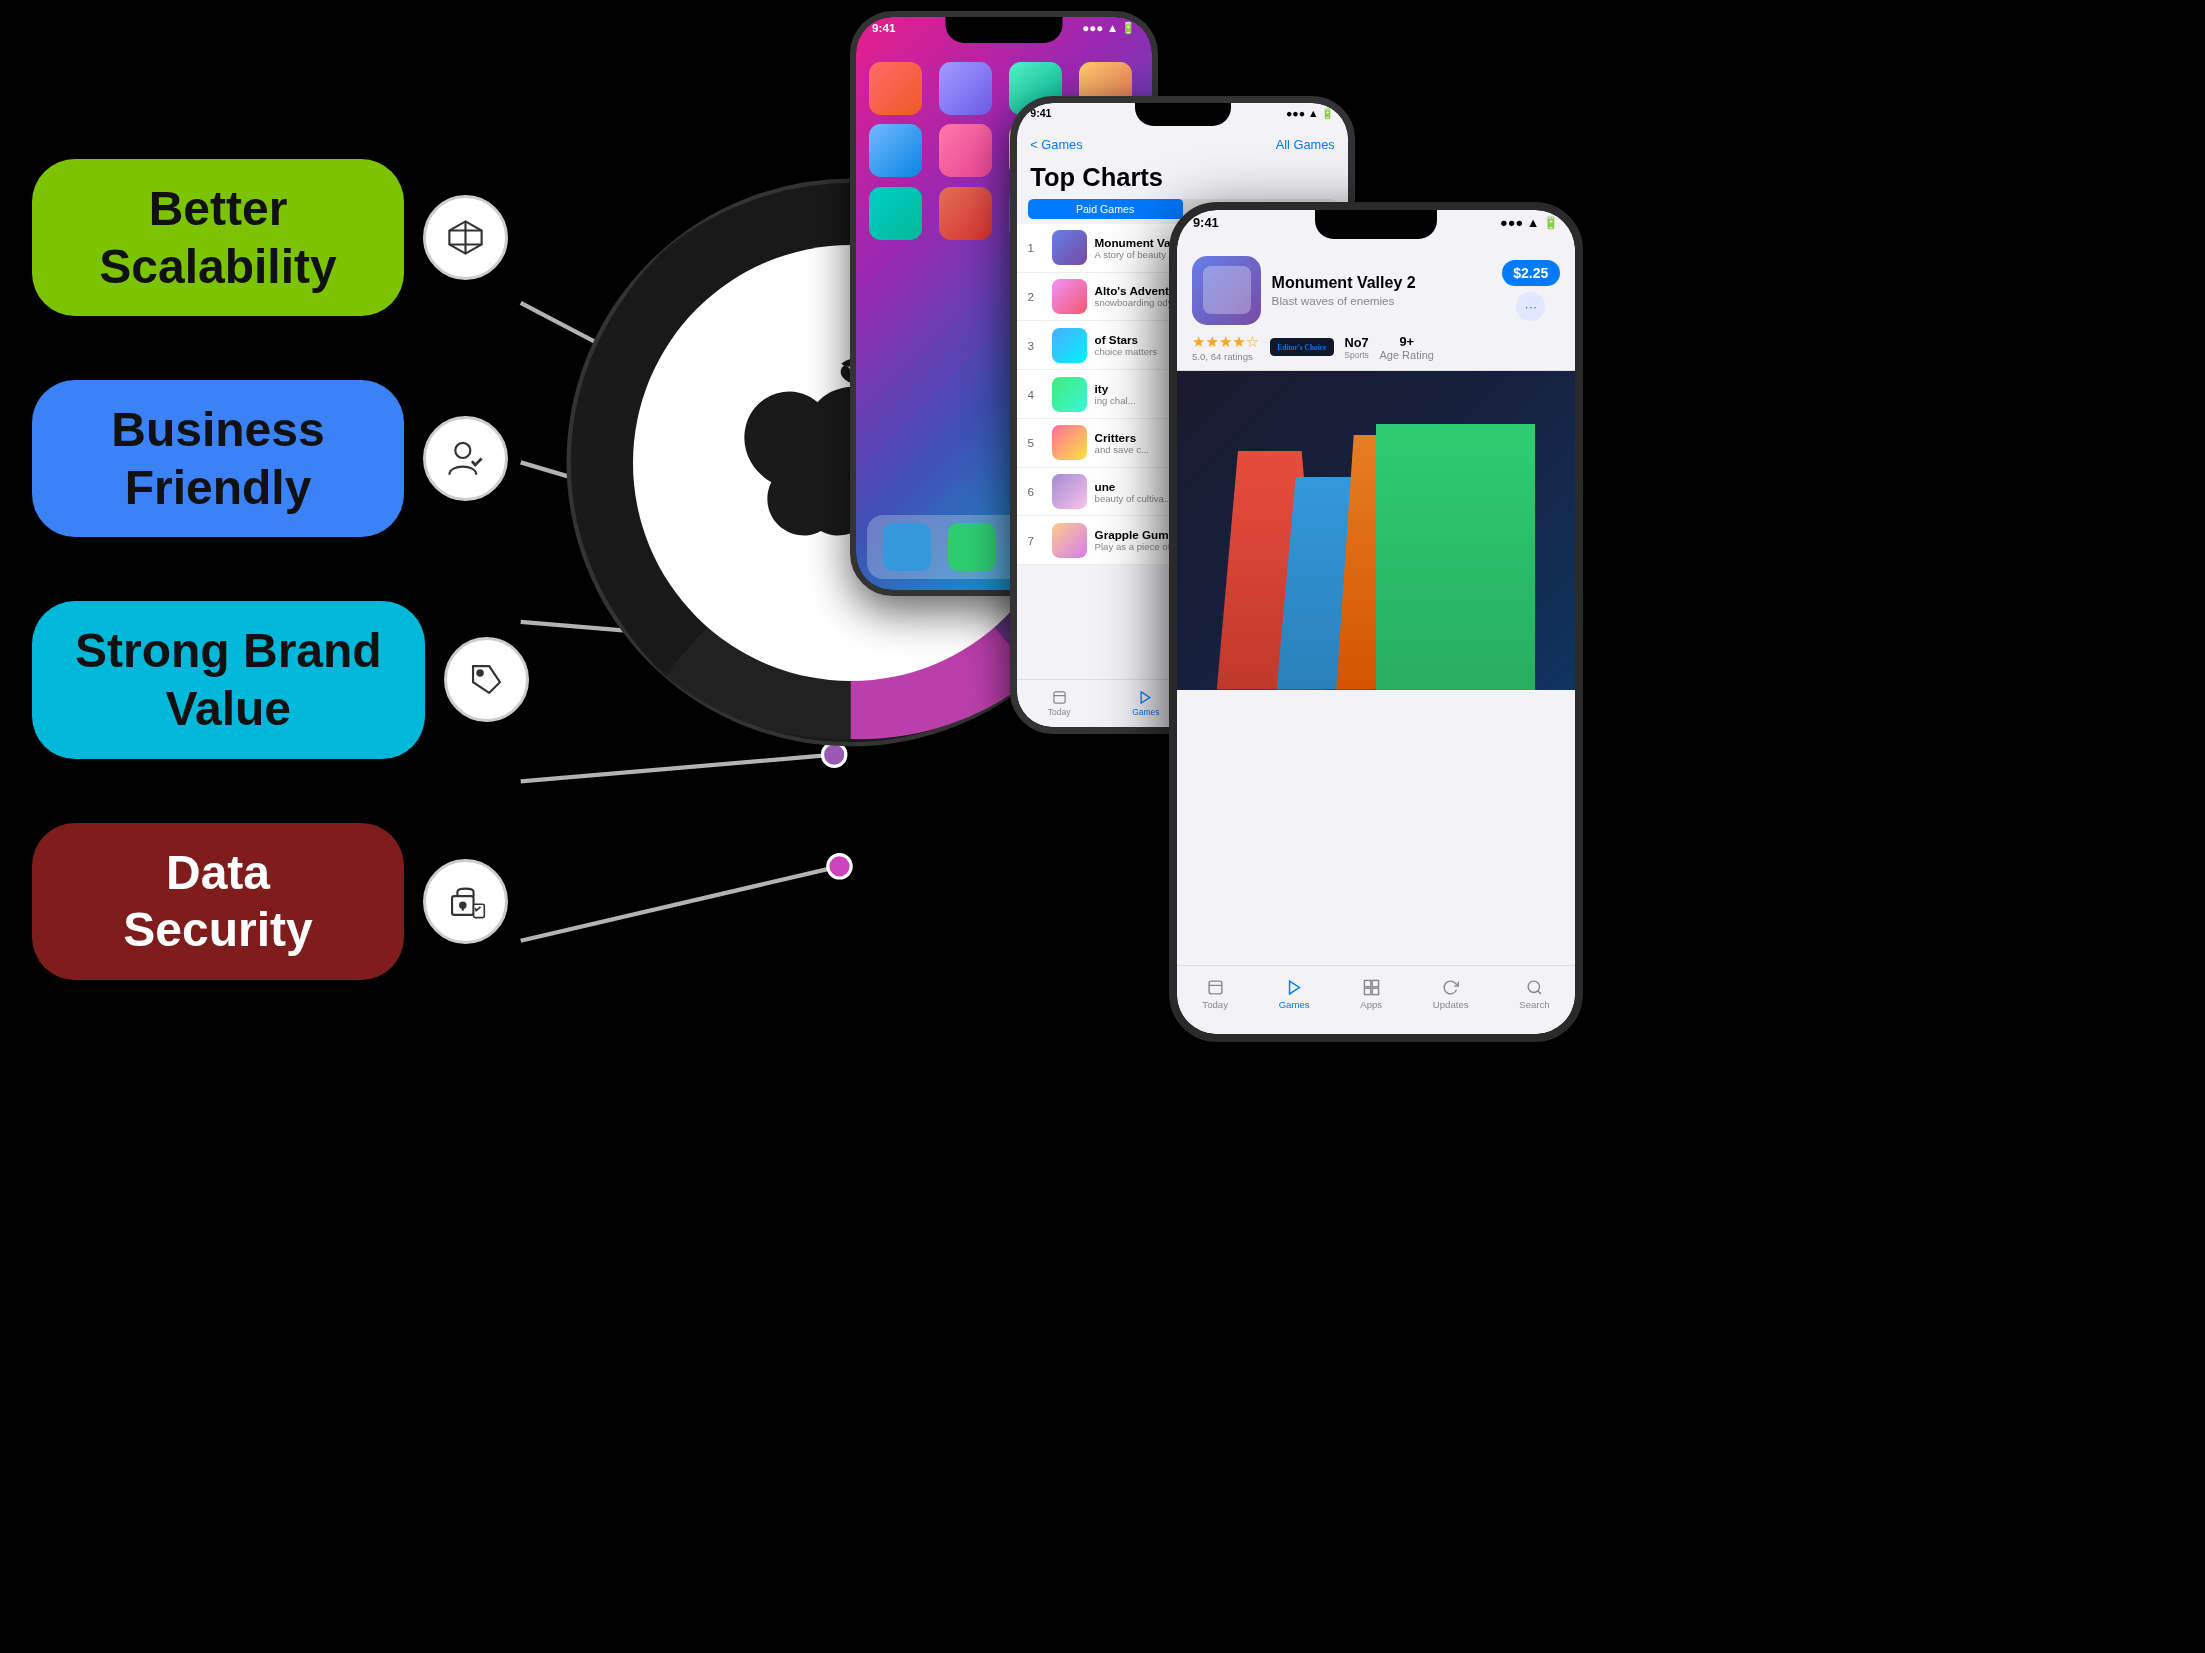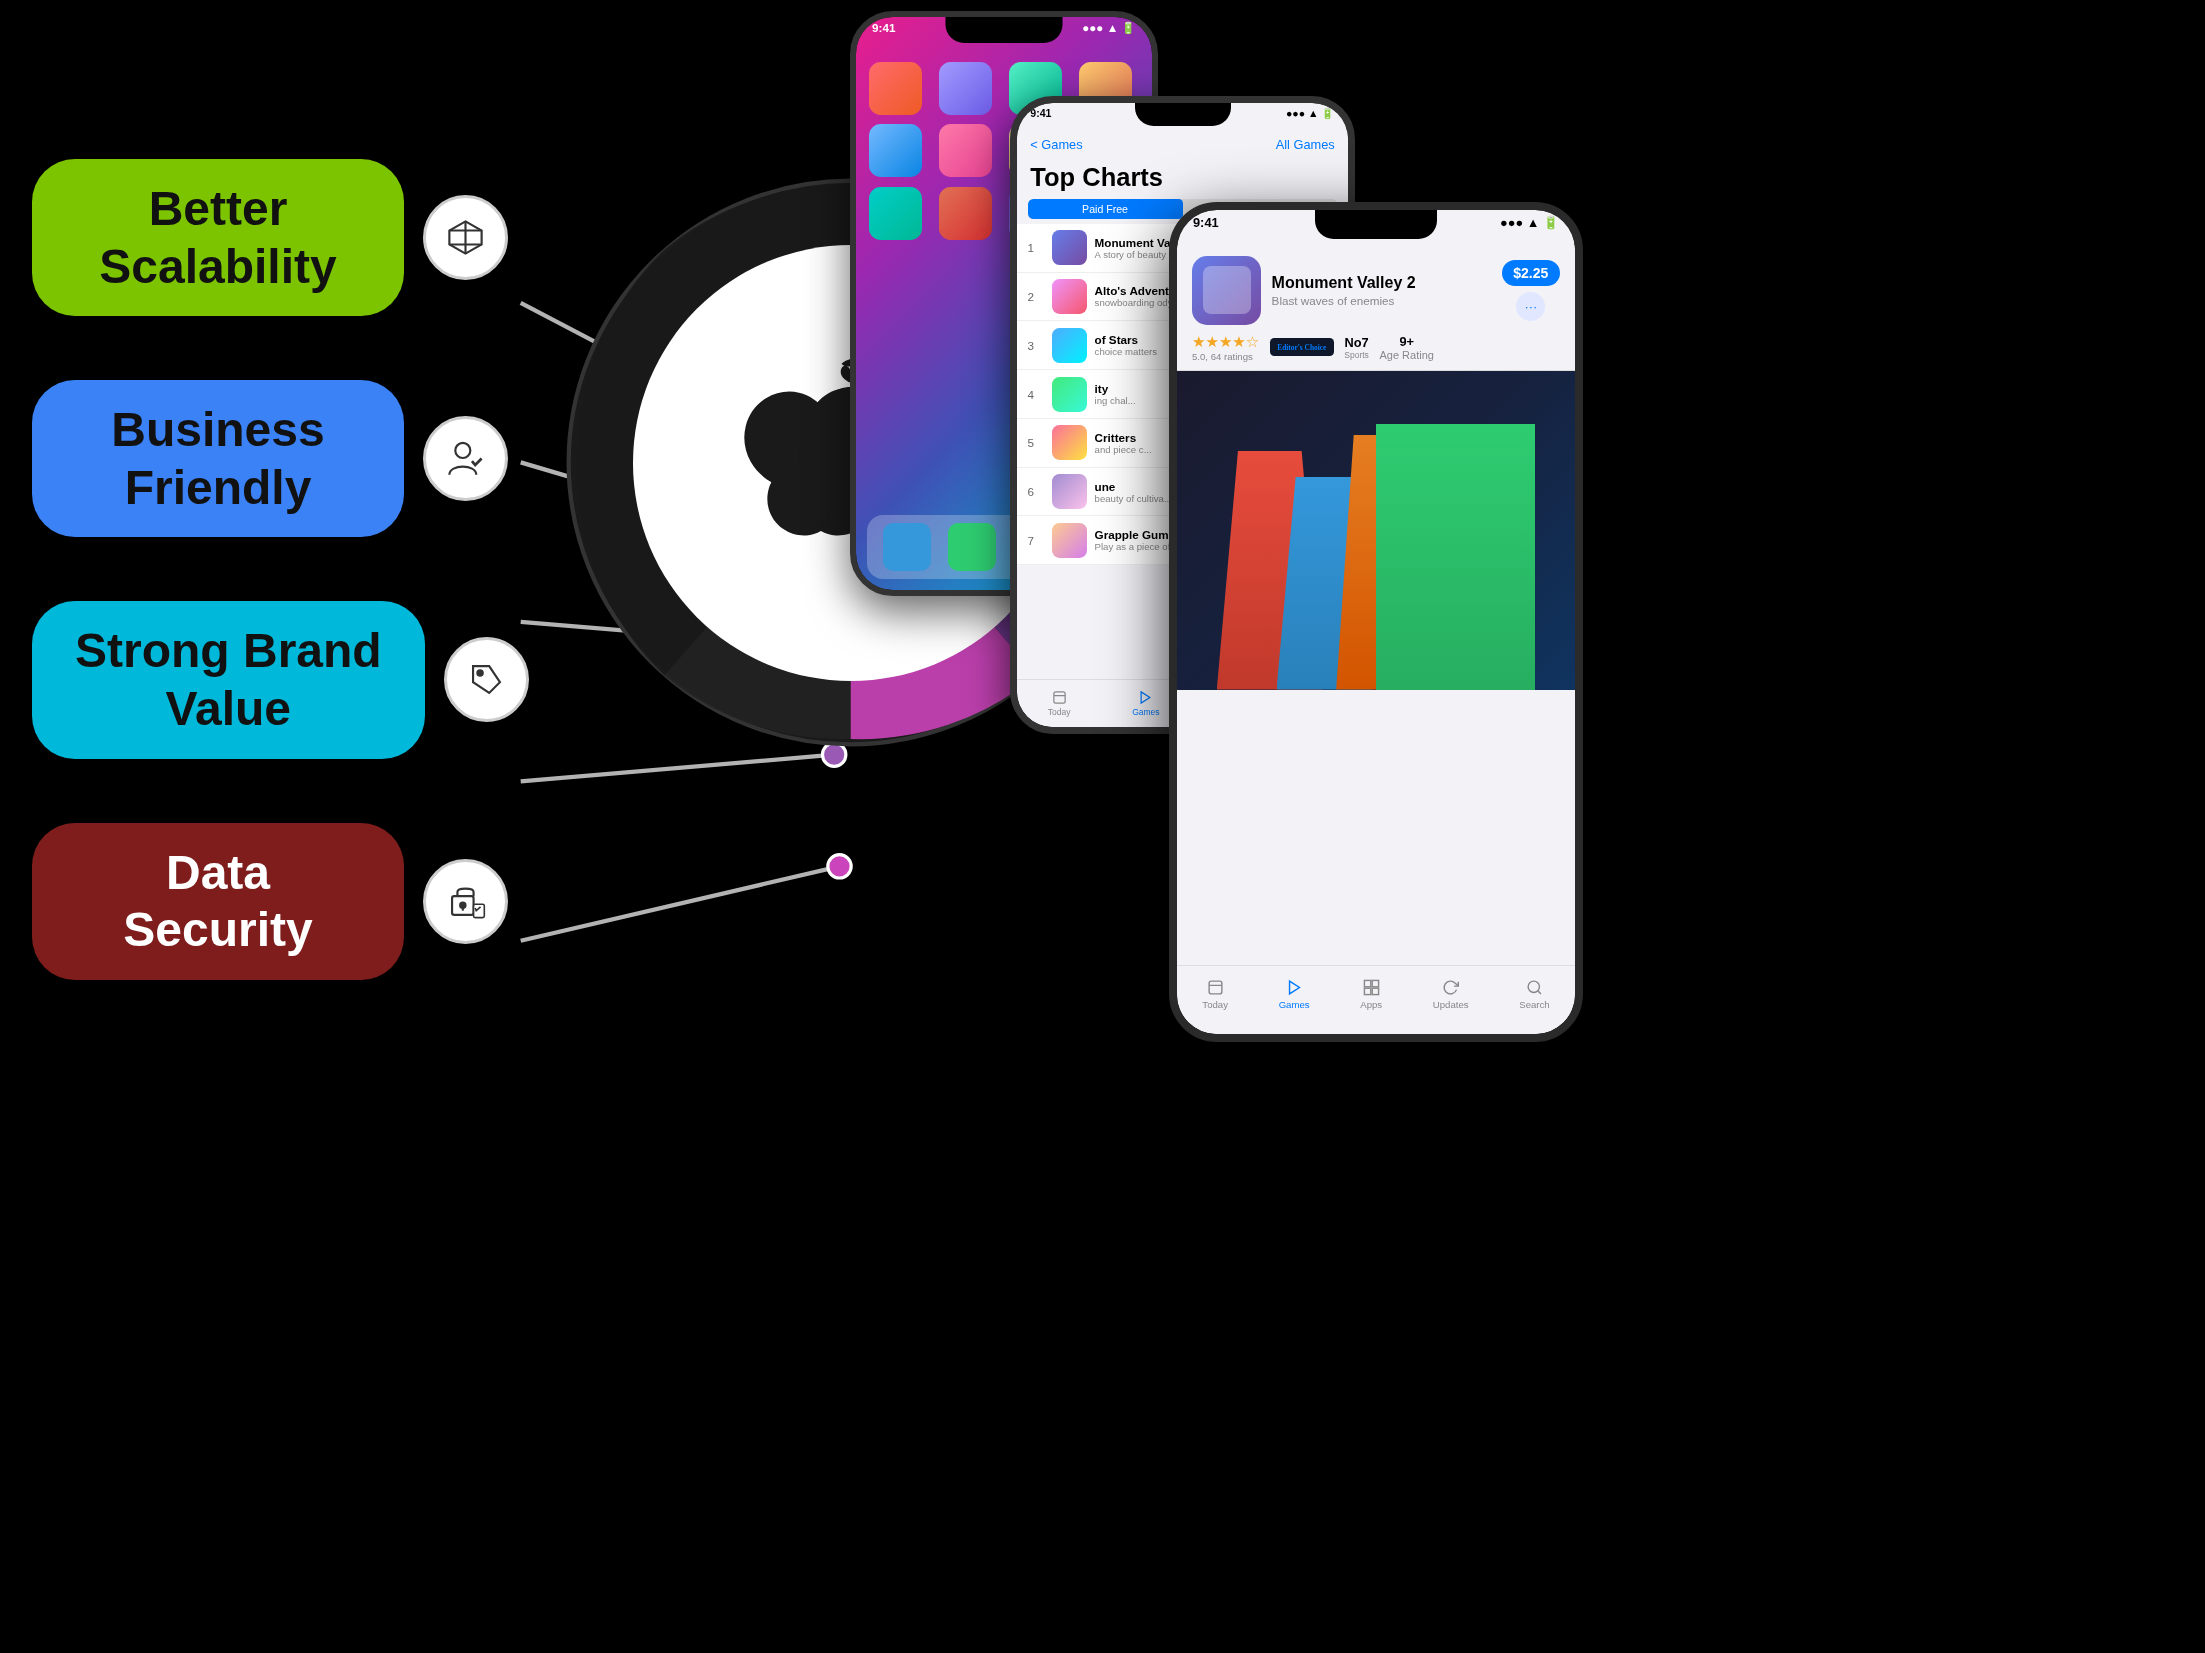--- a/index.html
+++ b/index.html
@@ -404,21 +404,21 @@
         <div style="display:flex;justify-content:space-between;padding:5.3px 13.3px;background:#f2f2f7;">
           <span style="color:#007aff;font-size:12.8px;">&lt; Games</span>
           <span style="color:#007aff;font-size:12.8px;">All Games</span>
         </div>
         <div style="padding:5.3px 13.3px 2.7px;background:#f2f2f7;">
           <div style="font-size:25.5px;font-weight:800;color:#000;">Top Charts</div>
         </div>
 
         <div style="padding:4.3px 10.6px;background:#f2f2f7;">
           <div style="display:flex;background:#e0e0e0;border-radius:5.3px;overflow:hidden;">
-            <div style="flex:1;padding:4.3px;text-align:center;background:#007aff;color:#fff;border-radius:4.3px;font-size:10.6px;">Paid Free</div>
+            <div style="flex:1;padding:4.3px;text-align:center;background:#007aff;color:#fff;border-radius:4.3px;font-size:10.6px;">Paid Games</div>
             <div style="flex:1;padding:4.3px;text-align:center;color:#666;font-size:10.6px;">Free Apps</div>
           </div>
         </div>
 
         <div style="background:#fff;">
           <div style="display:flex;align-items:center;padding:6.4px 10.6px;border-bottom:0.5px solid #eee;gap:8px;">
             <span style="font-size:11.7px;color:#666;width:16px;">1</span>
             <div style="width:35px;height:35px;border-radius:7.4px;background:linear-gradient(135deg,#667eea,#764ba2);flex-shrink:0;"></div>
             <div>
                 <div style="font-size:11.7px;font-weight:bold;">Monument Valley 2</div>
@@ -447,21 +447,21 @@
             <div>
                 <div style="font-size:11.7px;font-weight:bold;">ity</div>
                 <div style="font-size:9.6px;color:#888;">ing chal...</div>
               </div>
           </div>
           <div style="display:flex;align-items:center;padding:6.4px 10.6px;border-bottom:0.5px solid #eee;gap:8px;">
             <span style="font-size:11.7px;color:#666;width:16px;">5</span>
             <div style="width:35px;height:35px;border-radius:7.4px;background:linear-gradient(135deg,#fa709a,#fee140);flex-shrink:0;"></div>
             <div>
                 <div style="font-size:11.7px;font-weight:bold;">Critters</div>
-                <div style="font-size:9.6px;color:#888;">and piece c...</div>
+                <div style="font-size:9.6px;color:#888;">and save c...</div>
               </div>
           </div>
           <div style="display:flex;align-items:center;padding:6.4px 10.6px;border-bottom:0.5px solid #eee;gap:8px;">
             <span style="font-size:11.7px;color:#666;width:16px;">6</span>
             <div style="width:35px;height:35px;border-radius:7.4px;background:linear-gradient(135deg,#a18cd1,#fbc2eb);flex-shrink:0;"></div>
             <div>
                 <div style="font-size:11.7px;font-weight:bold;">une</div>
                 <div style="font-size:9.6px;color:#888;">beauty of cultiva...</div>
               </div>
           </div>

